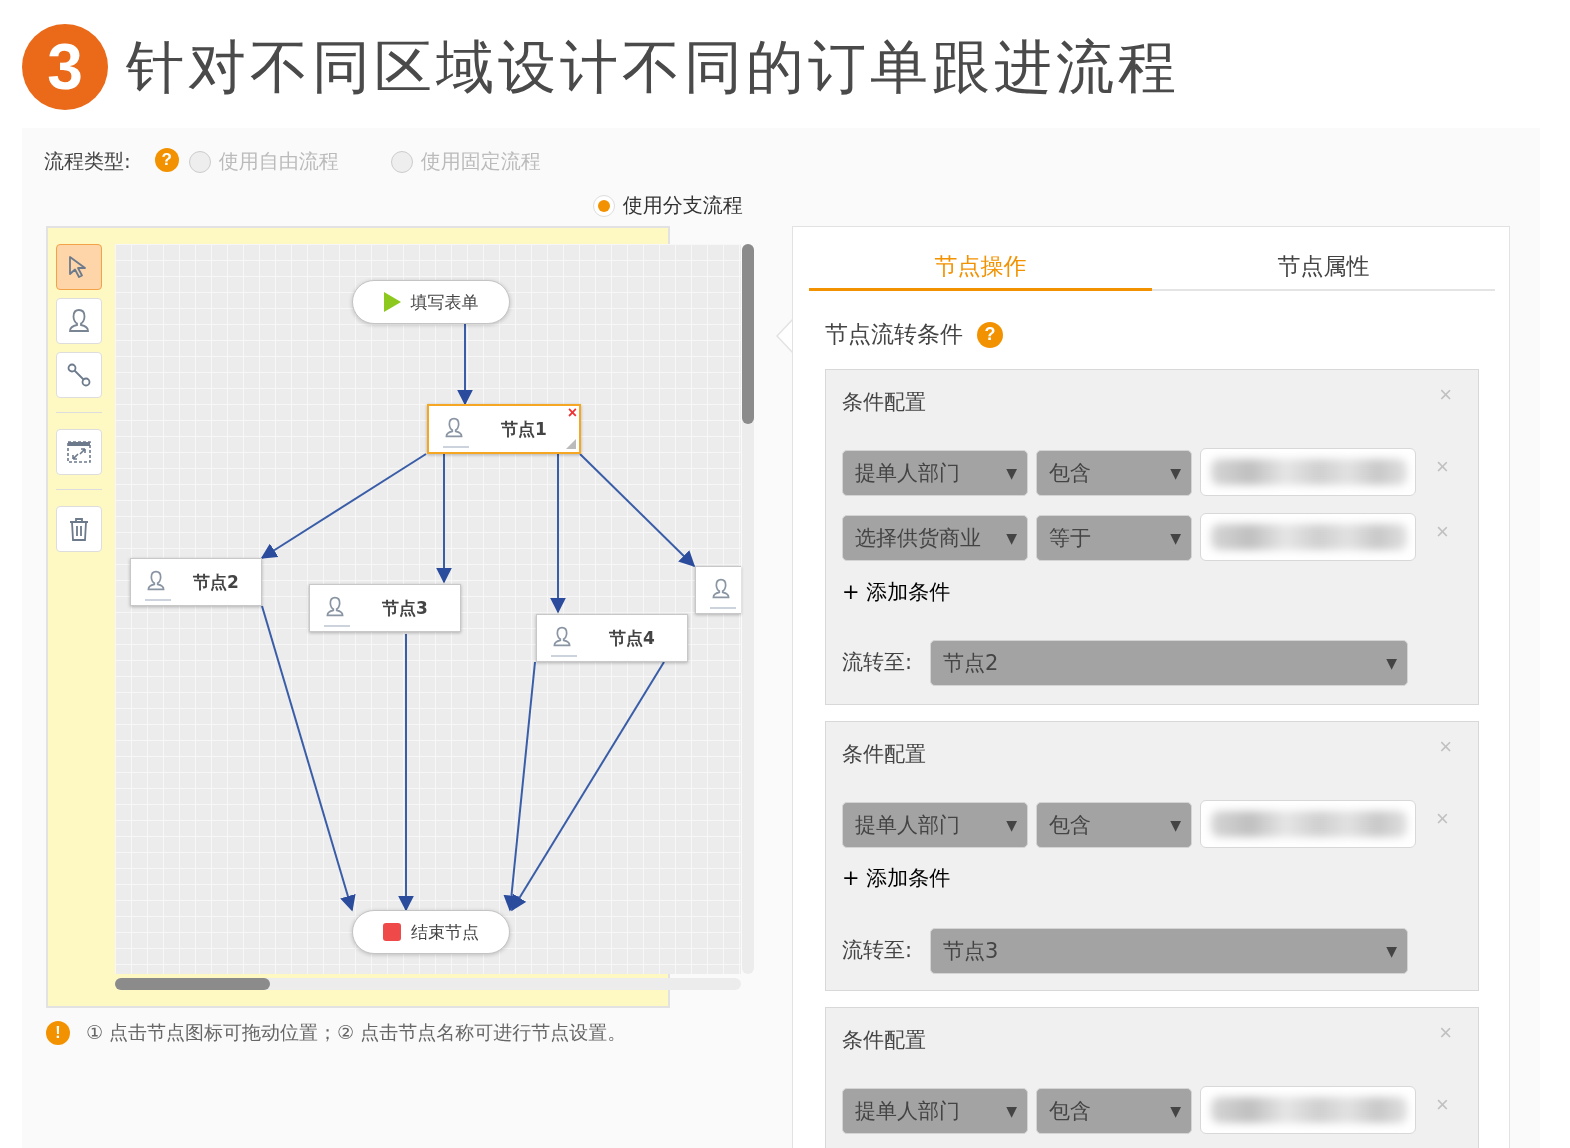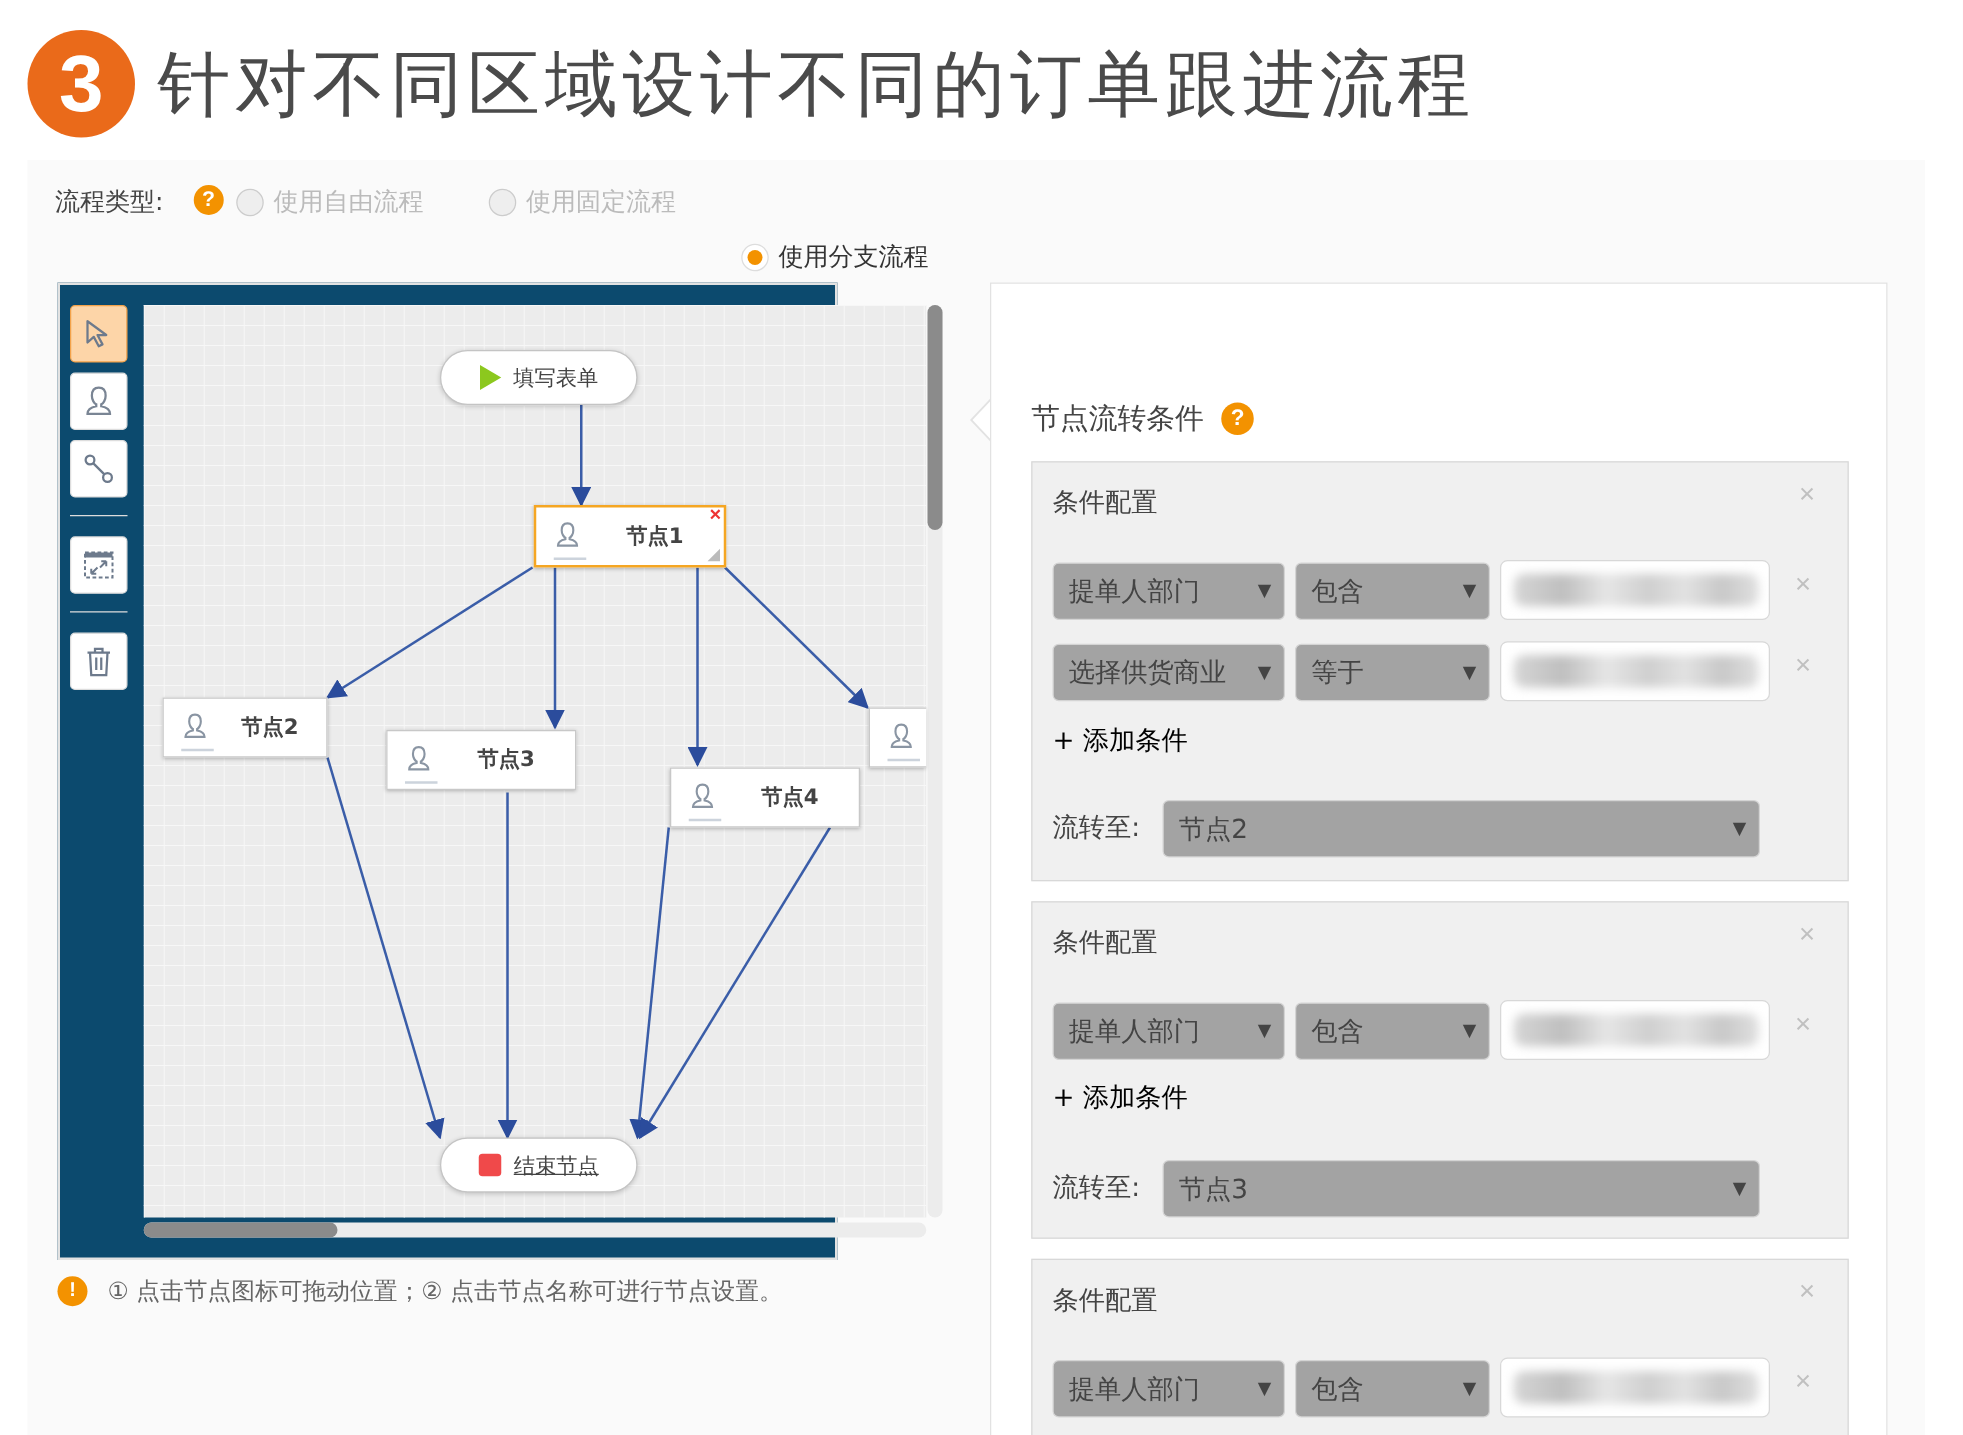--- a/index.html
+++ b/index.html
@@ -26,21 +26,21 @@
   .radio { width: 22px; height: 22px; border-radius: 50%; border: 1px solid #ccc; background: #eee; display: inline-flex; align-items: center; justify-content: center; }
   .radio.checked { background: #fff; border-color: #ddd; }
   .radio.checked::after { content: ""; width: 12px; height: 12px; border-radius: 50%; background: #f39200; }
   .radio-label { margin-left: 8px; color: #bbb; }
   .radio-label.active { color: #333; }
   .opt1 { margin-left: 10px; }
   .opt2 { margin-left: 52px; }
   .opt3 { margin-left: 52px; margin-top: 44px; }
 
   
-  .canvas-panel { position: absolute; left: 24px; top: 98px; width: 624px; height: 782px; background: #0c4a6e; border: 2px solid #e2e2e2; }
+  .canvas-panel { position: absolute; left: 24px; top: 98px; width: 624px; height: 782px; background: #fef9c3; border: 2px solid #e2e2e2; }
   .toolbar { position: absolute; left: 8px; top: 16px; width: 48px; }
   .tool-btn { width: 46px; height: 46px; border: 1px solid #ddd; border-radius: 4px; background: #fff; display: flex; align-items: center; justify-content: center; margin-bottom: 8px; }
   .tool-btn.active { background: #fdd5a8; border-color: #f3a24a; }
   .tool-sep { width: 46px; height: 1px; background: #ddd; margin: 14px 0 16px; }
 
   .grid { position: absolute; left: 67px; top: 16px; width: 626px; height: 730px;
     background-color: #ececec;
     background-image:
       linear-gradient(to right, #f7f7f7 1px, transparent 1px),
       linear-gradient(to bottom, #f7f7f7 1px, transparent 1px);
@@ -222,33 +222,37 @@
       <span class="node-label">节点4</span>
     </div>
 
     <div class="node" style="left:647px; top:338px; width:46px; height:48px; border-right:none;">
       <svg class="node-icon" width="22" height="26" viewBox="0 0 26 28">
           <path d="M13 3 C9 3 7.5 6 7.5 9.5 C7.5 13 9.5 16 11 16.5 L11 18 C6 19 4 21 4 24 L22 24 C22 21 20 19 15 18 L15 16.5 C16.5 16 18.5 13 18.5 9.5 C18.5 6 17 3 13 3 Z" fill="none" stroke="#8a95a3" stroke-width="2"></path>
         </svg>
       <span class="node-uline"></span>
     </div>
 
-    <div class="pill" style="left:304px; top:682px; width:158px;text-decoration:underline;">
+    <div class="pill" style="left:304px; top:682px; width:158px;">
       <span class="stop-icon"></span>
       <span>结束节点</span>
     </div>
   </div>
 
   <div class="tip">
     <span class="warn-icon">!</span>
     <span>① 点击节点图标可拖动位置；② 点击节点名称可进行节点设置。</span>
   </div>
 
   <div class="prop-caret"></div>
   <div class="prop-panel">
+    <div class="tabs">
+      <div class="tab active">节点操作</div>
+      <div class="tab">节点属性</div>
+    </div>
 
     <div class="section-title">
       <span>节点流转条件</span>
       <span class="help-icon">?</span>
     </div>
 
     <div class="cond-card" style="top:142px; height:336px;">
       <div class="cond-title">条件配置</div>
       <div class="card-close">×</div>
       <div class="cond-row" style="top:80px;">

